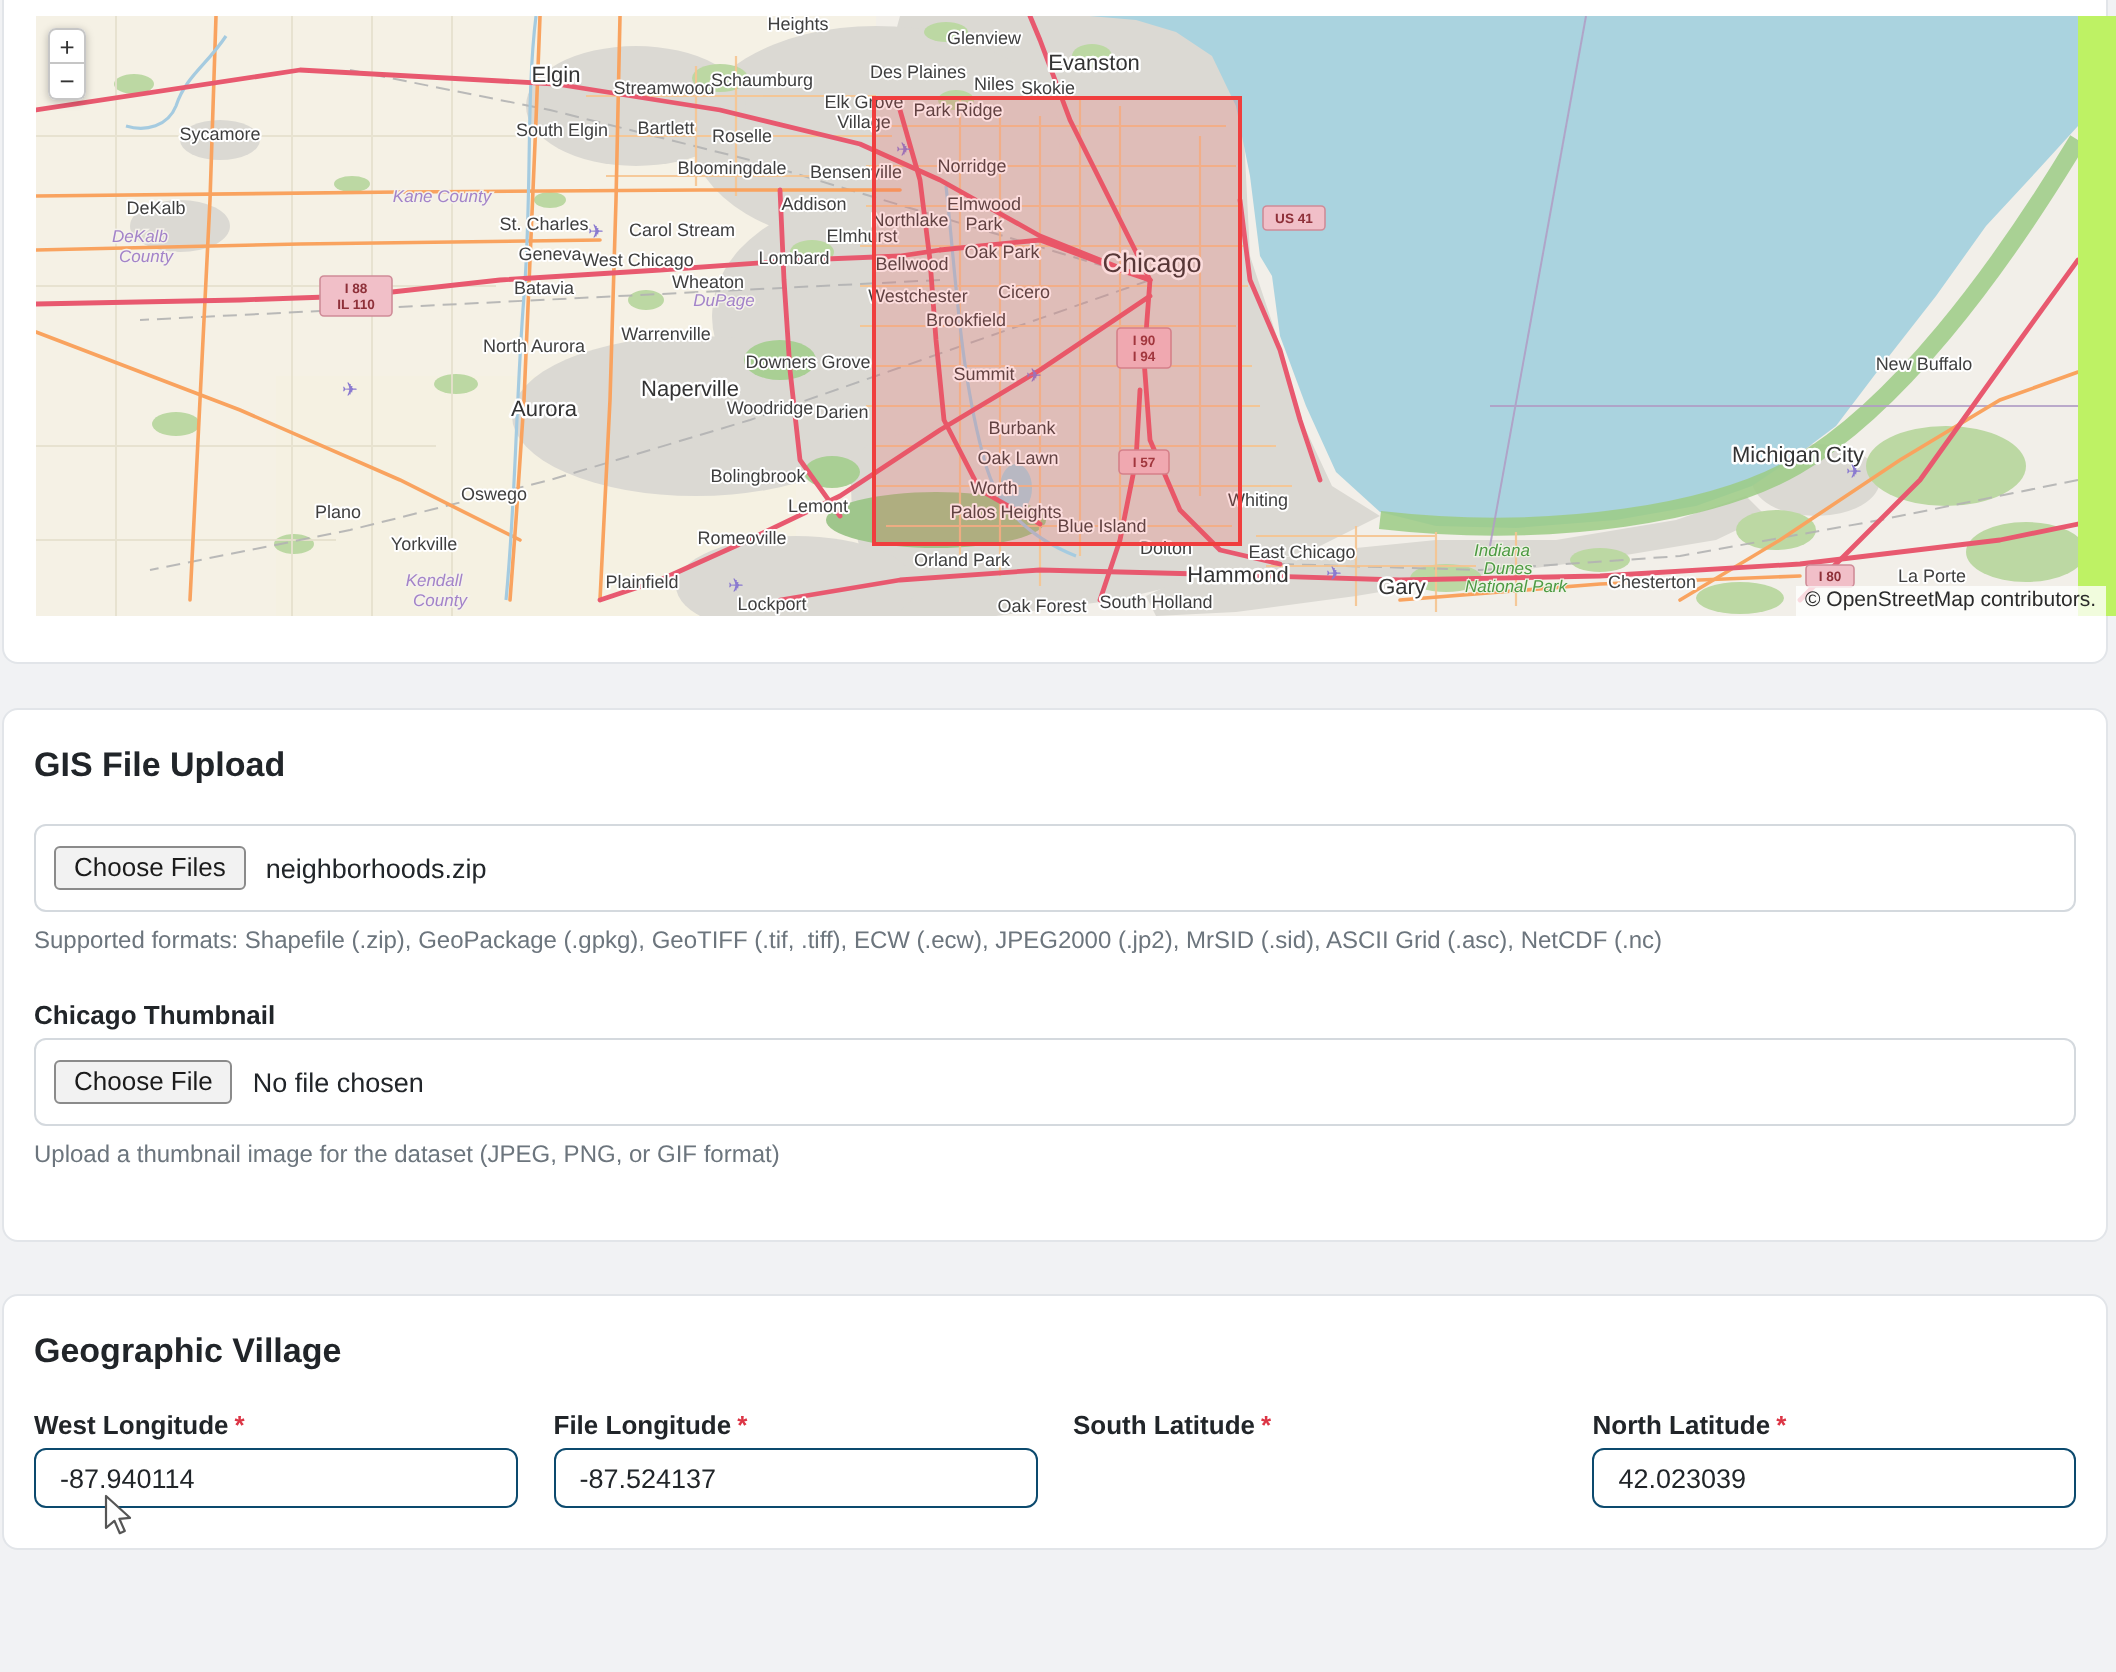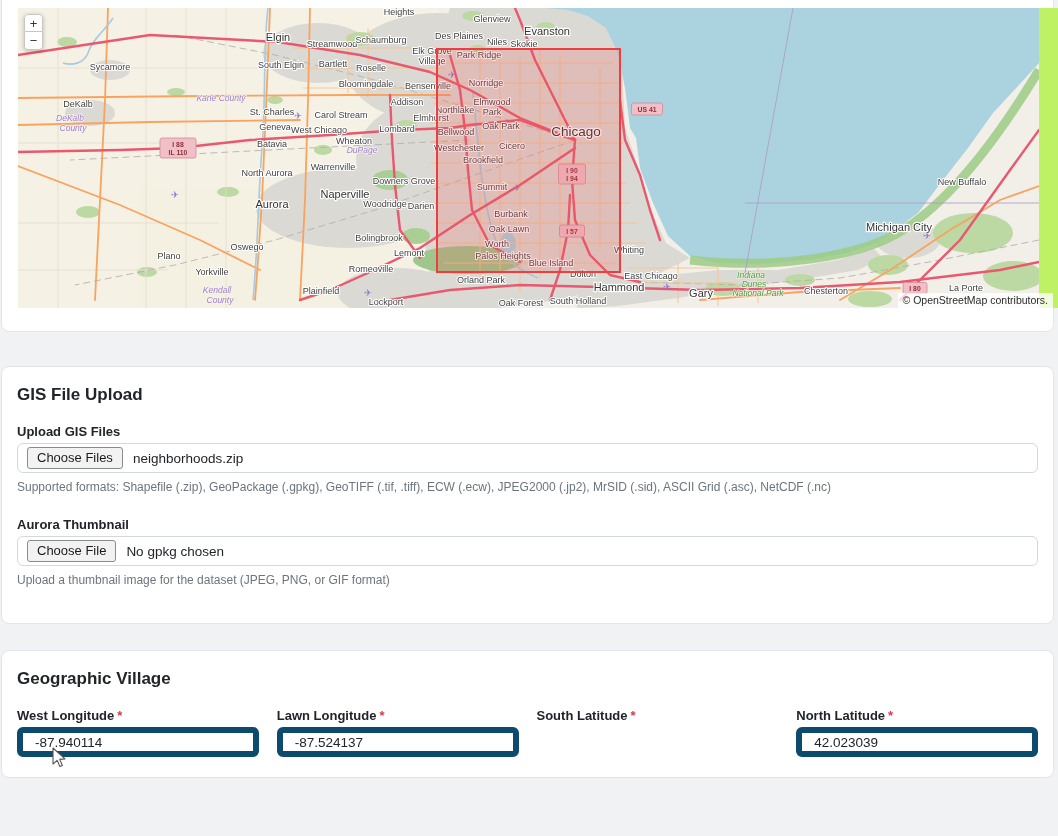--- a/index.html
+++ b/index.html
@@ -11,50 +11,50 @@
     position:relative;
   }
   .card{
     background:#fff;
     border:1px solid #e2e5e9;
     border-radius:8px;
     margin:0 4px 0 1px;
     box-sizing:border-box;
   }
   .card-map{ margin-top:-9px; padding:16px 16px 23px 16px; }
-  .card-upload{ margin-top:34px; padding:18px 15px 36px 15px; }
+  .card-upload{ margin-top:22px; padding:18px 15px 36px 15px; }
   .card-extent{ margin-top:26px; padding:18px 15px 20px 15px; }
 
   .section-title{
     font-size:17px;font-weight:700;line-height:20px;margin:0 0 19px 0;color:#212529;
   }
   .form-label{
     display:block;font-size:13px;font-weight:600;line-height:15px;margin:0 0 4px 0;color:#212529;
   }
   .req{ color:#dc3545; margin-left:3px; font-weight:600;}
   .hint{ font-size:12px;line-height:14px;color:#6c757d;margin-top:7px; }
   .group{ margin-top:23px; }
 
   .file-box{
-    height:30px;border:1px solid #d4d9de;border-radius:6px;background:#fff;
+    height:44px;border:1px solid #d4d9de;border-radius:6px;background:#fff;
     display:flex;align-items:center;padding:0 4px;box-sizing:border-box;cursor:pointer;
   }
   .file-btn{
     font-family:inherit;font-size:13px;color:#1b1b1b;
     background:#f2f2f2;border:1px solid #8b8b8b;border-radius:3px;
     padding:2px 9px;margin-left:5px;line-height:16px;cursor:pointer;
   }
   .file-name{ font-size:13.5px;margin-left:10px;color:#212529;}
 
   .extent-grid{
     display:grid;grid-template-columns:1fr 1fr 1fr 1fr;column-gap:18px;row-gap:38px;
   }
   .text-input{
     width:100%;height:30px;box-sizing:border-box;
-    border:6px solid #0c4a6e;border-radius:6px;background:#fff;
+    border:1px solid #0c4a6e;border-radius:6px;background:#fff;
     font-family:inherit;font-size:13.5px;color:#212529;padding:0 12px;
     outline:none;
   }
 
   
   .map-wrap{
     position:relative;width:1047px;height:300px;overflow:hidden;background:#bef264;
   }
   .map-wrap svg{display:block;}
   .zoom-ctl{
@@ -312,52 +312,51 @@
       <button class="zoom-btn zout">−</button>
     </div>
     <div class="attribution">© OpenStreetMap contributors.</div>
   </div>
 </div>
 
 <div class="card card-upload">
   <h2 class="section-title">GIS File Upload</h2>
 
   <div>
-    <label class="form-label">Upload GIS Files</label>
     <div class="file-box">
       <button class="file-btn">Choose Files</button>
       <span class="file-name">neighborhoods.zip</span>
     </div>
     <div class="hint">Supported formats: Shapefile (.zip), GeoPackage (.gpkg), GeoTIFF (.tif, .tiff), ECW (.ecw), JPEG2000 (.jp2), MrSID (.sid), ASCII Grid (.asc), NetCDF (.nc)</div>
   </div>
 
   <div class="group">
-    <label class="form-label">Aurora Thumbnail</label>
+    <label class="form-label">Chicago Thumbnail</label>
     <div class="file-box">
       <button class="file-btn">Choose File</button>
-      <span class="file-name">No gpkg chosen</span>
+      <span class="file-name">No file chosen</span>
     </div>
     <div class="hint">Upload a thumbnail image for the dataset (JPEG, PNG, or GIF format)</div>
   </div>
 </div>
 
 <div class="card card-extent">
   <h2 class="section-title">Geographic Village</h2>
   <div class="extent-grid">
 
     <div>
       <label class="form-label">
         <span>West Longitude</span><span class="req">*</span>
       </label>
       <input class="text-input" type="text" value="-87.940114" style="">
     </div>
 
     <div>
       <label class="form-label">
-        <span>Lawn Longitude</span><span class="req">*</span>
+        <span>File Longitude</span><span class="req">*</span>
       </label>
       <input class="text-input" type="text" value="-87.524137" style="">
     </div>
 
     <div>
       <label class="form-label">
         <span>South Latitude</span><span class="req">*</span>
       </label>
     </div>
 

